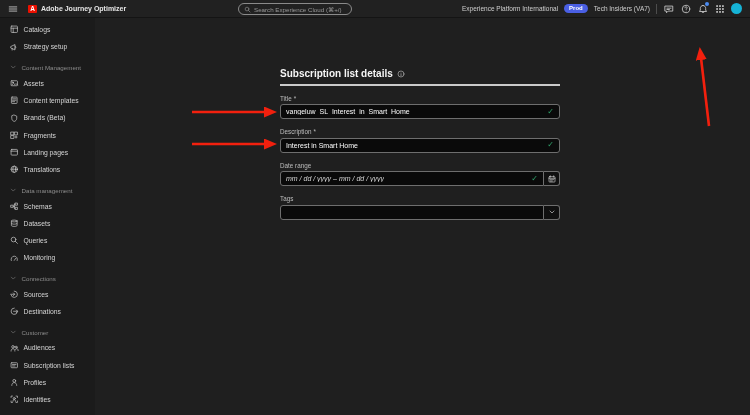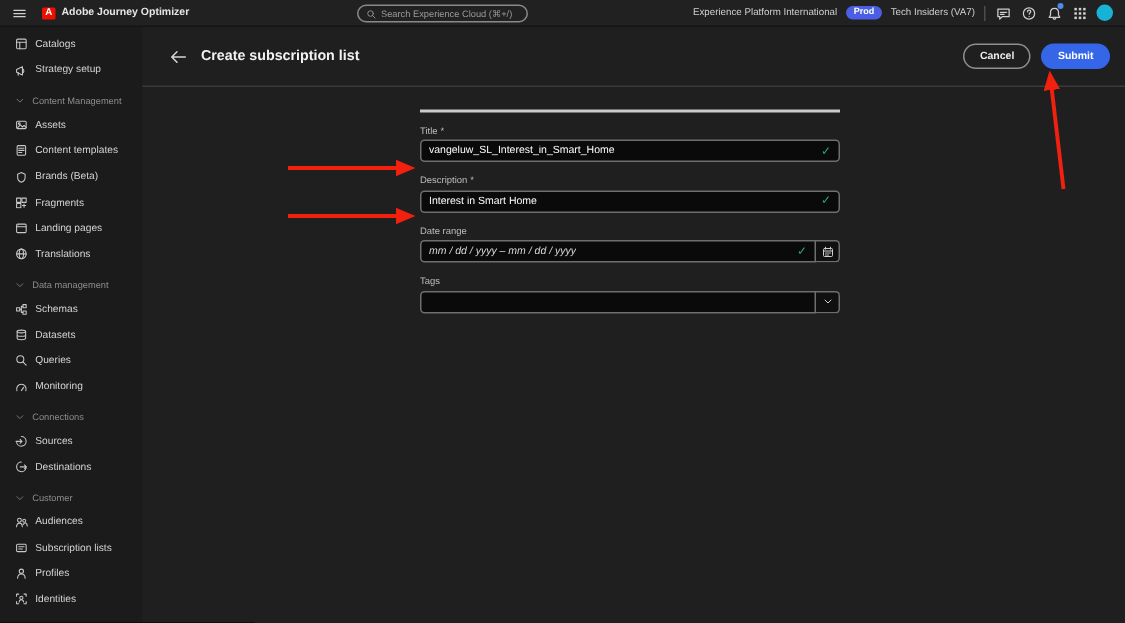--- a/index.html
+++ b/index.html
@@ -350,34 +350,32 @@
               <circle cx="6" cy="5" r="1.5"></circle>
               <path d="M4 9c0-1.5.8-2.2 2-2.2S8 7.5 8 9"></path>
             </svg>
           </span>
           <span class="side-label">Identities</span>
         </div>
       </div>
   </div>
 
   <div id="main">
-    <div id="main-header">
-      <span id="back-btn" data-icon="back-arrow-icon">
-          <svg viewBox="0 0 12 12" fill="none" stroke="currentColor" stroke-width="1" stroke-linecap="round" stroke-linejoin="round">
-            <path d="M10.5 6H1.5M5 2.5L1.5 6L5 9.5"></path>
-          </svg>
-        </span>
-      <span id="page-title">Create subscription list</span>
-      <div id="header-actions">
-        <span id="cancel-btn" class="btn">Cancel</span>
-        <span id="submit-btn" class="btn">Submit</span>
-      </div>
-    </div>
 
     <div id="form-col">
+      <div id="section-head">
+        <span id="section-title">Subscription list details</span>
+        <span id="section-help" data-icon="info-icon">
+            <svg viewBox="0 0 12 12" fill="none" stroke="currentColor" stroke-width="1" stroke-linecap="round" stroke-linejoin="round">
+              <circle cx="6" cy="6" r="4.5"></circle>
+              <path d="M6 5.5v3"></path>
+              <circle cx="6" cy="3.7" r=".5" fill="currentColor" stroke="none"></circle>
+            </svg>
+          </span>
+      </div>
       <div id="section-divider"></div>
 
       <div class="field-label">
         <span>Title</span>
         <span>*</span>
       </div>
       <div class="input-row">
         <div class="input-box">
           <span class="input-value">vangeluw_SL_Interest_in_Smart_Home</span>
           <span class="valid-check">✓</span>

